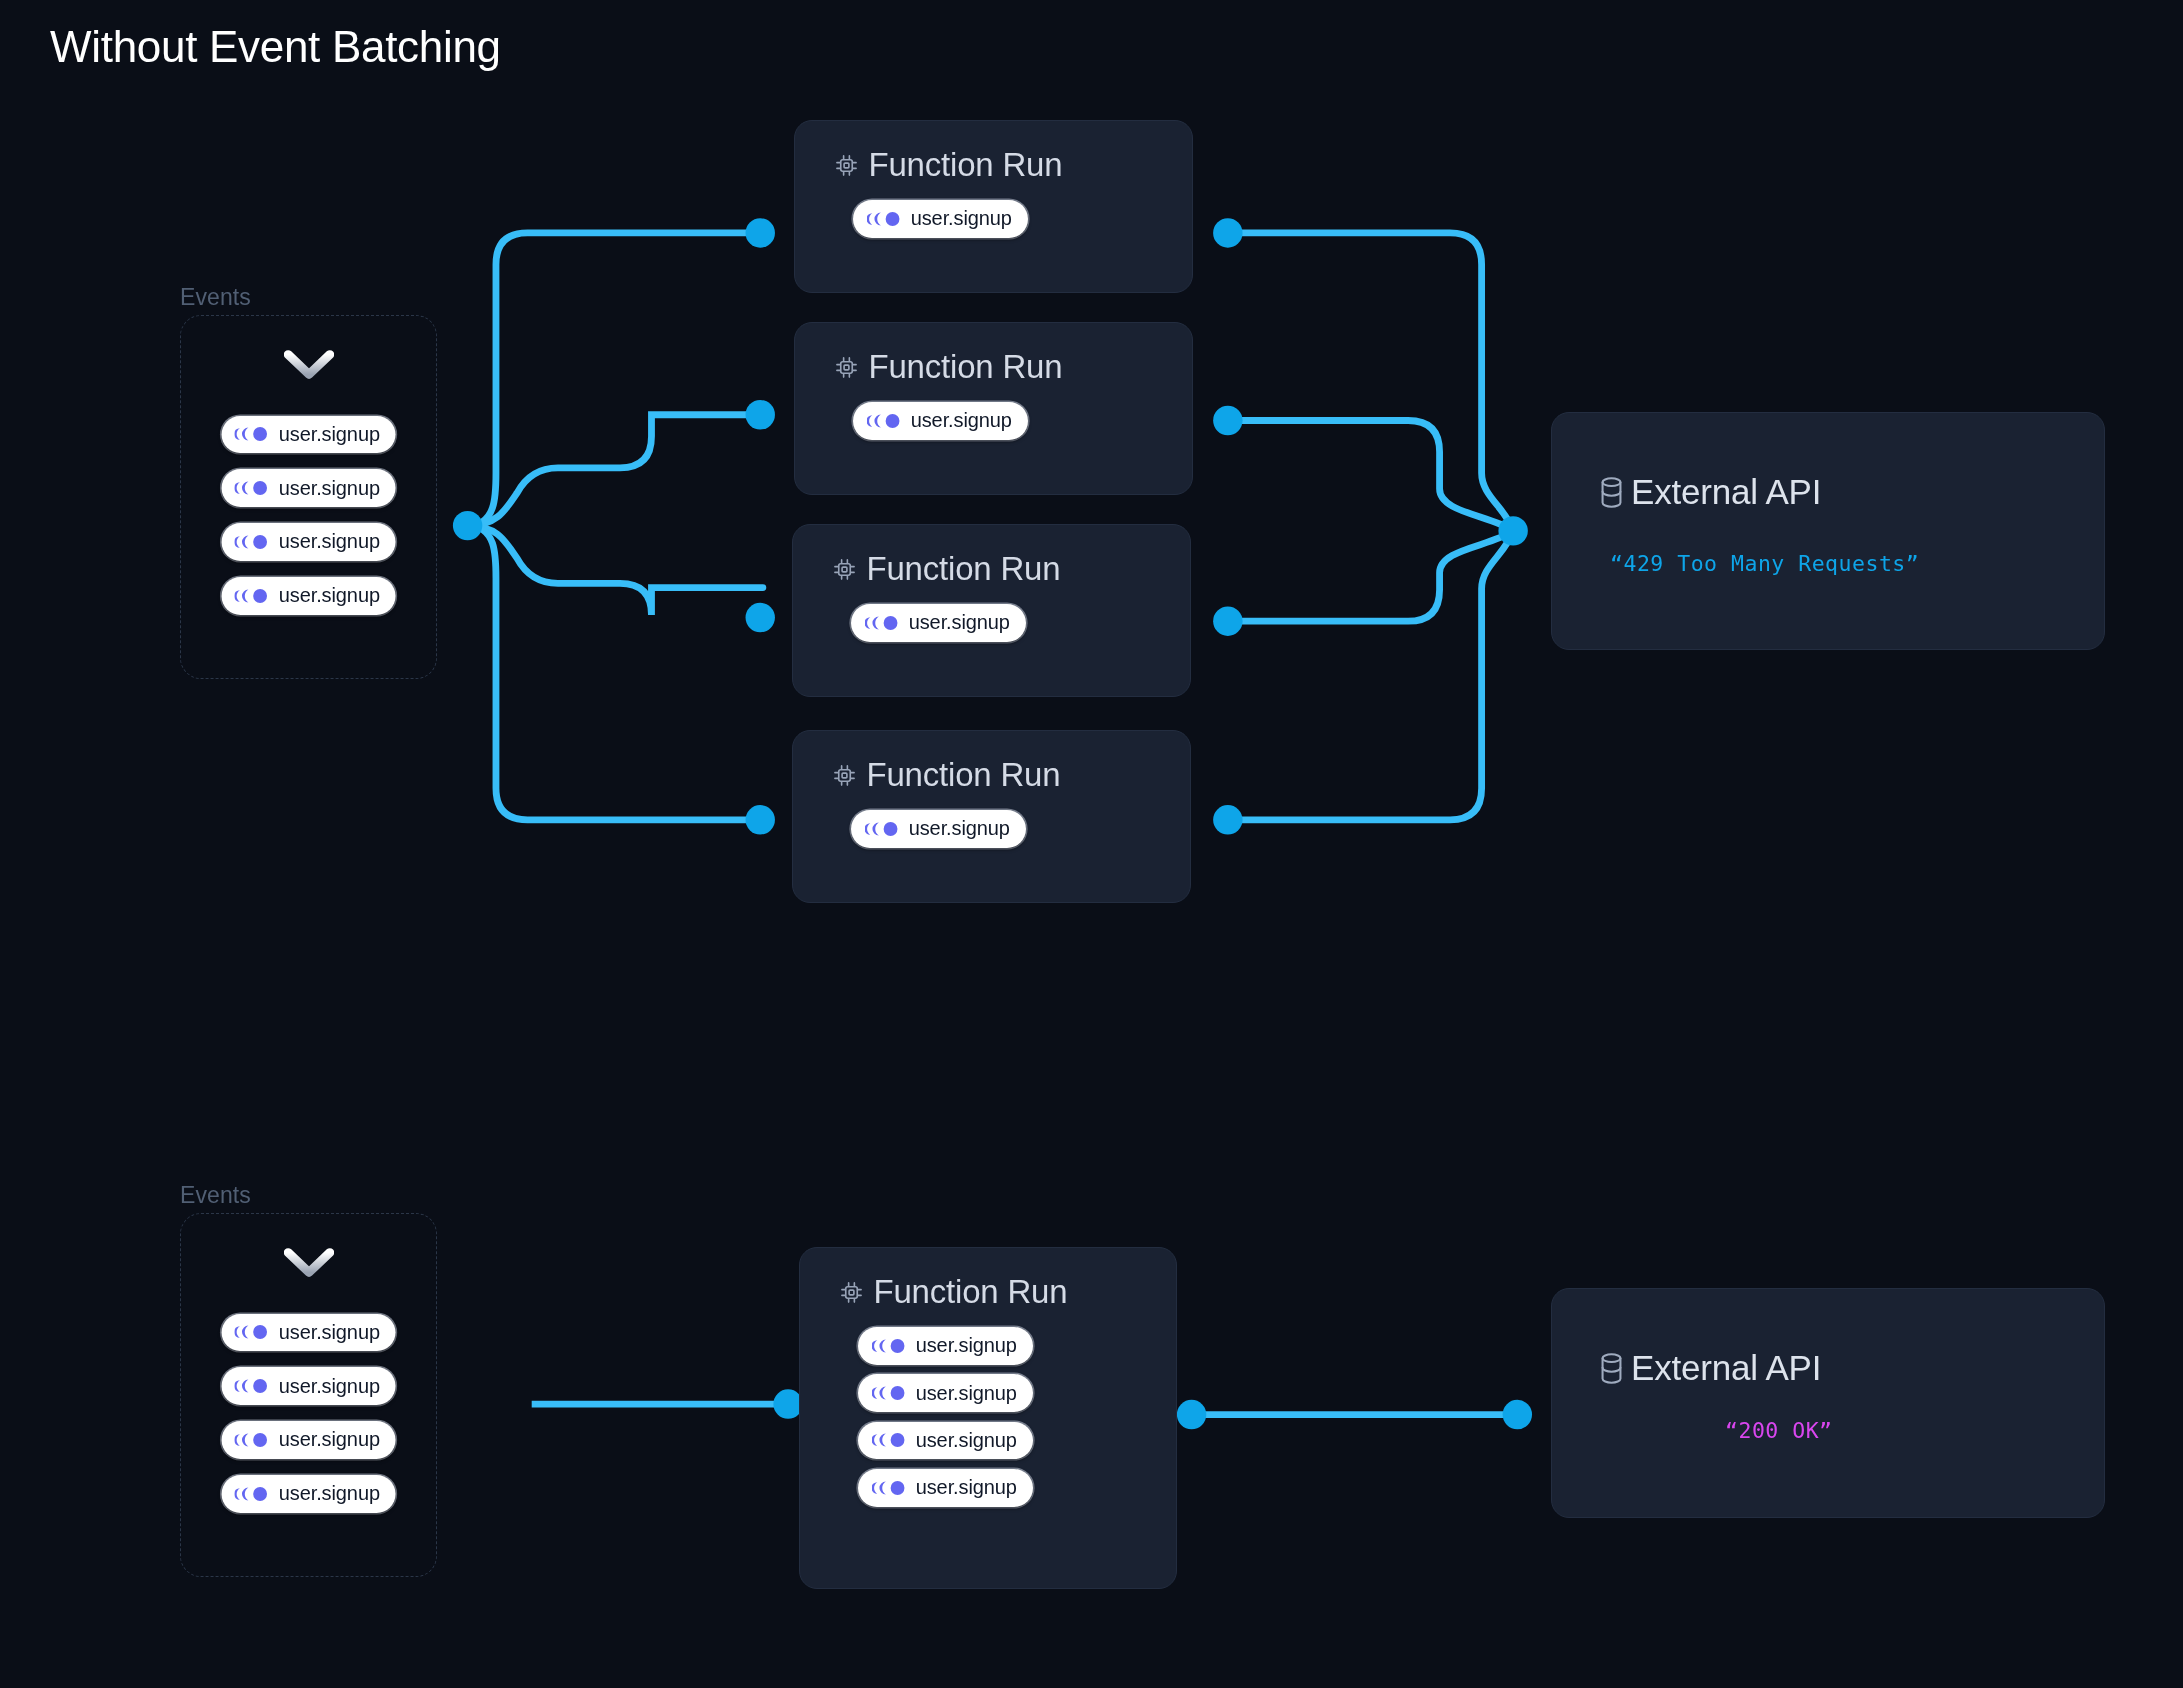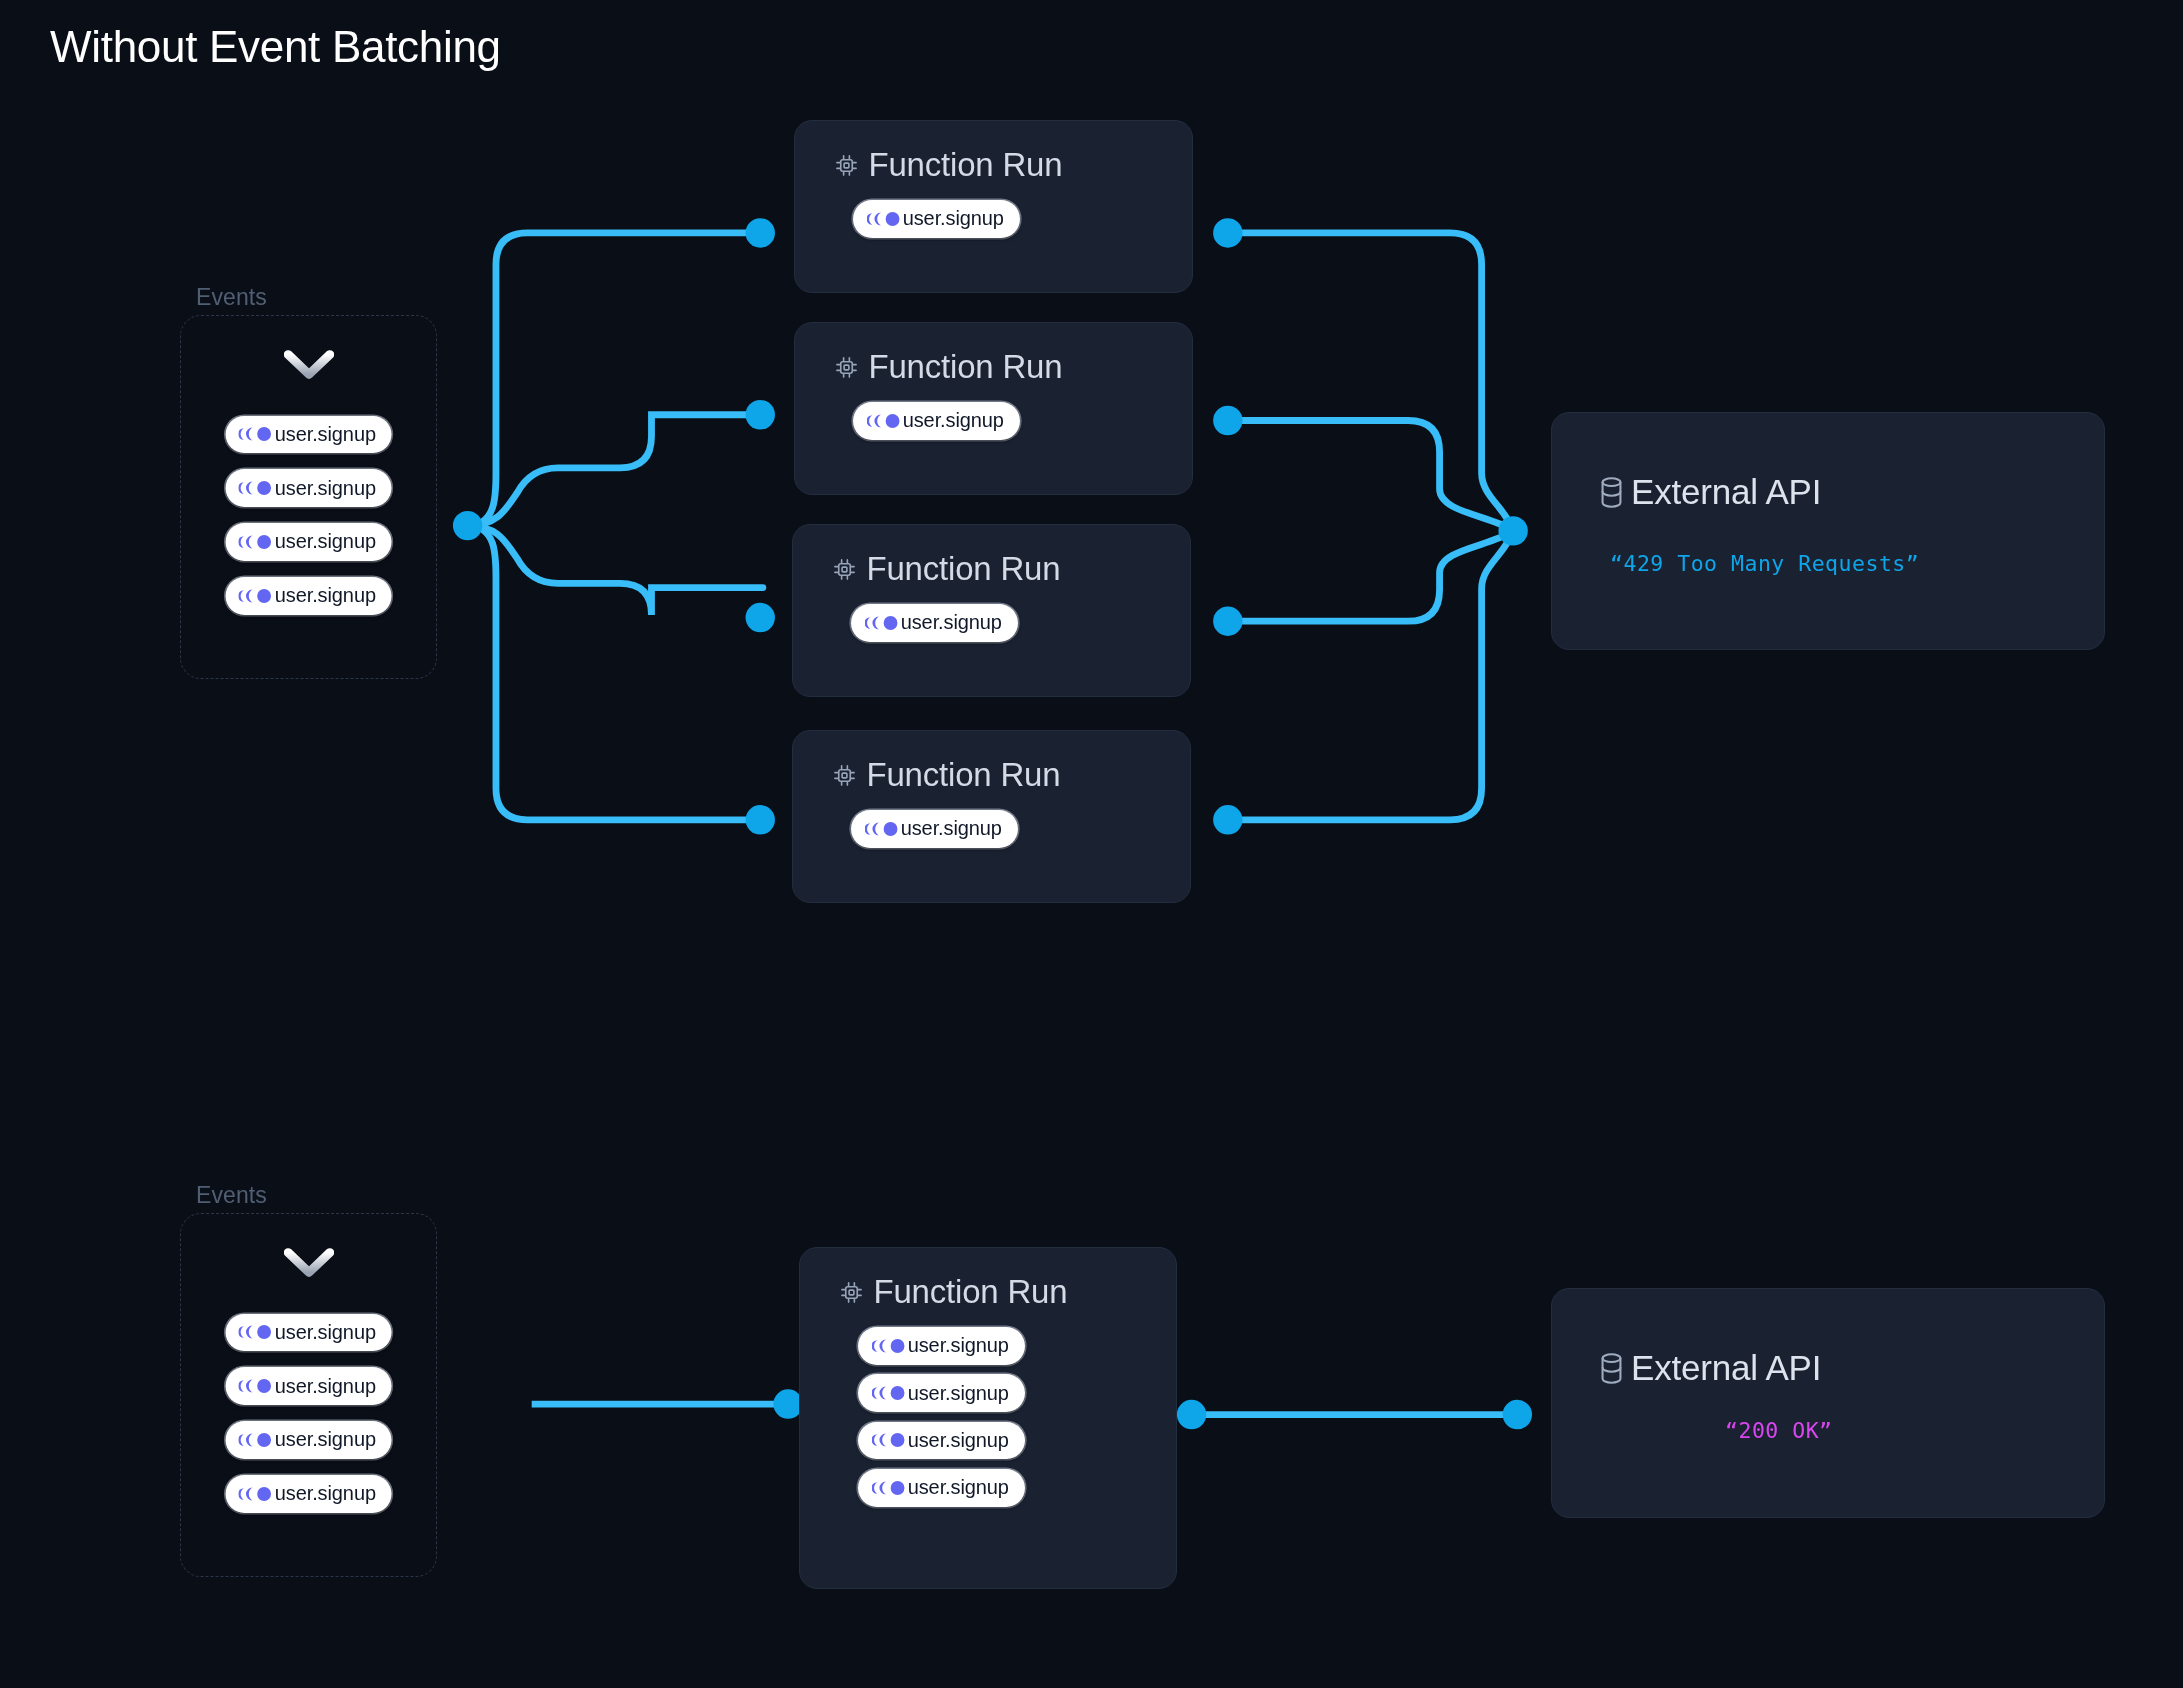--- a/index.html
+++ b/index.html
@@ -32,21 +32,21 @@
     letter-spacing: -0.3px;
     white-space: nowrap;
   }
   #title-without { left: 50px; top: 22px; }
   #title-with    { left: 67px; top: 1054px; }
 
   
   .events-group { position: absolute; }
   .events-label {
     position: absolute;
-    top: 0; left: 16px;
+    top: 0; left: 0;
     color: #515f74;
     font-size: 23px;
     font-weight: 400;
     letter-spacing: 0.1px;
     white-space: nowrap;
   }
   .events-box {
     position: absolute;
     top: 30.5px; left: 0;
     width: 257px;
@@ -70,21 +70,21 @@
     display: flex;
     flex-direction: column;
     gap: 16px;
     align-items: center;
   }
 
   
   .event-pill {
     display: flex;
     align-items: center;
-    gap: 3px;
+    gap: 11px;
     background: #ffffff;
     border-radius: 525px;
     padding: 7.4px 16px 7.4px 13.7px;
     box-shadow: 0 1.6px 3.7px rgba(0,0,0,0.55), 0 0 0 1.6px rgba(202,210,226,0.55);
     white-space: nowrap;
   }
   .event-pill .pill-text {
     color: #101828;
     font-size: 20px;
     font-weight: 400;

